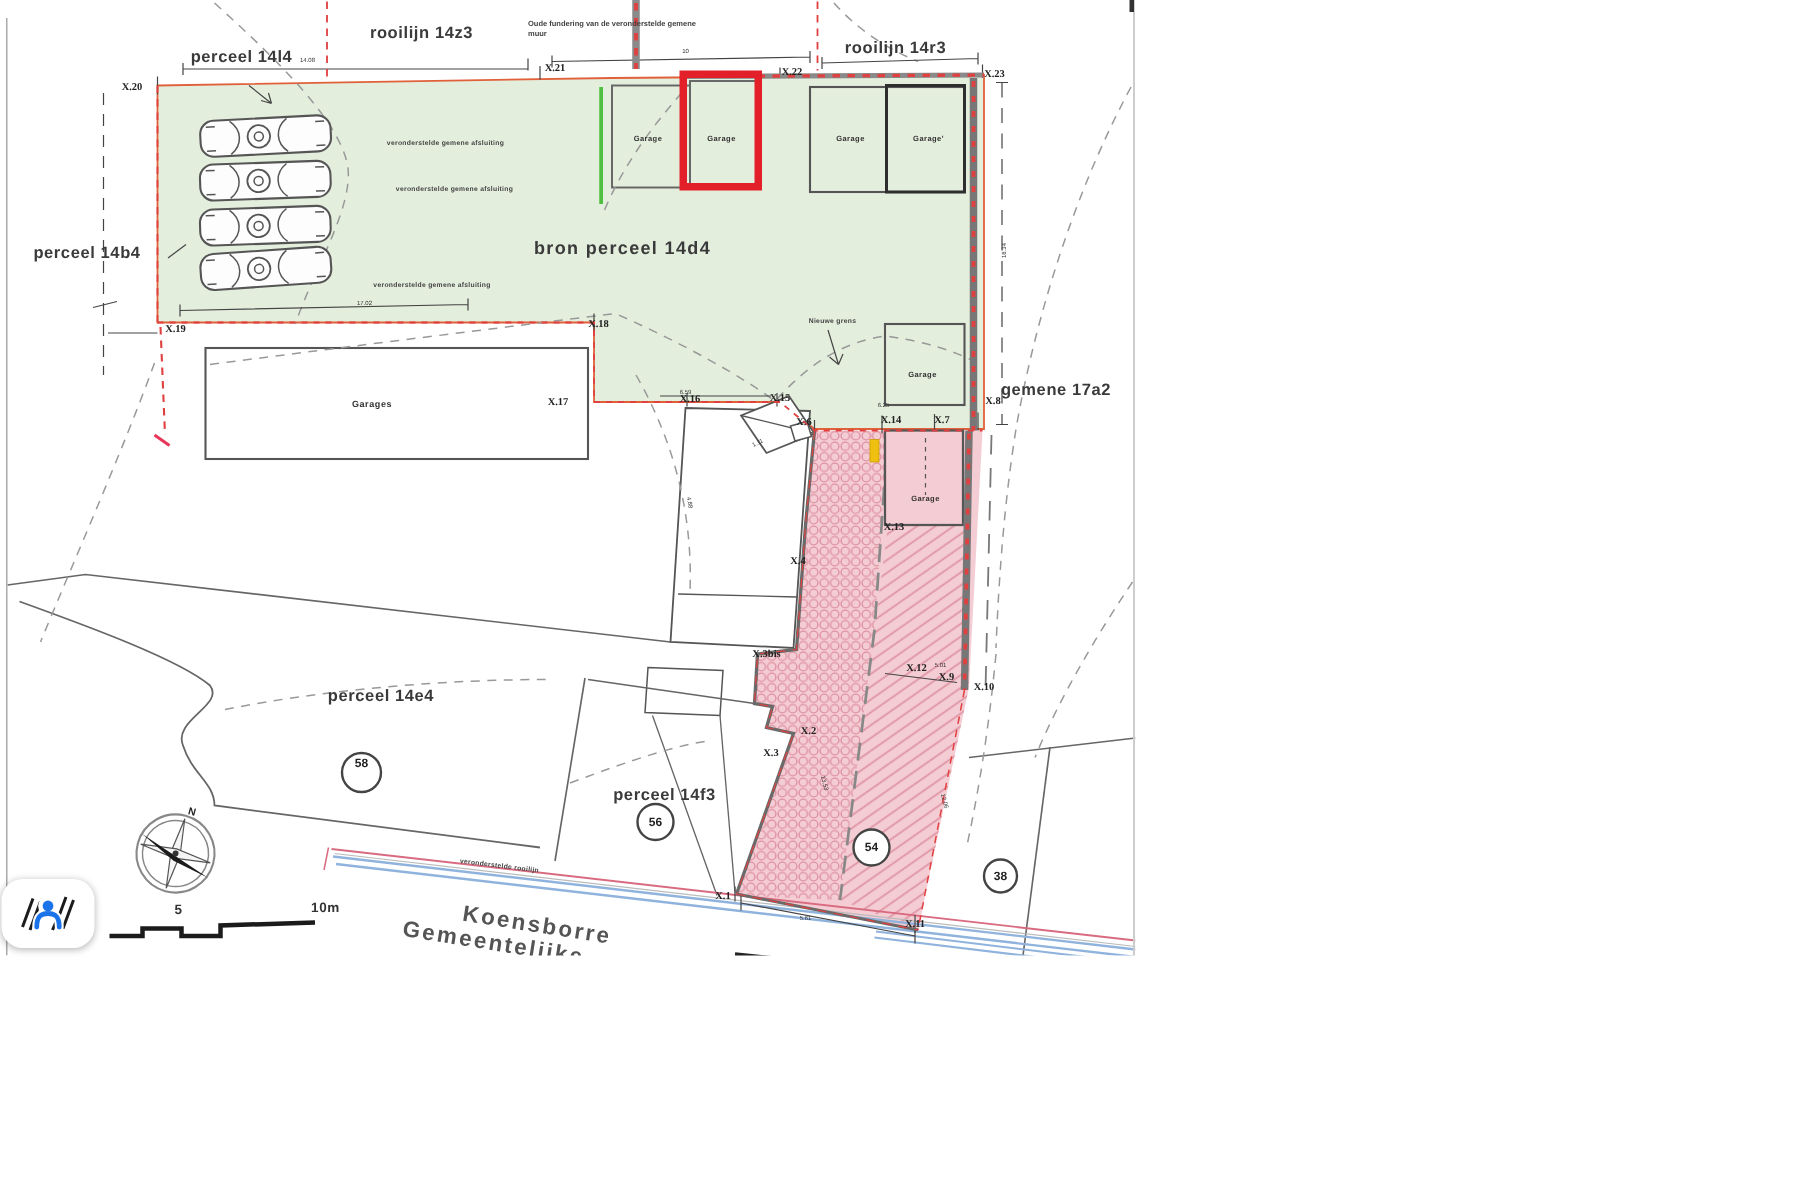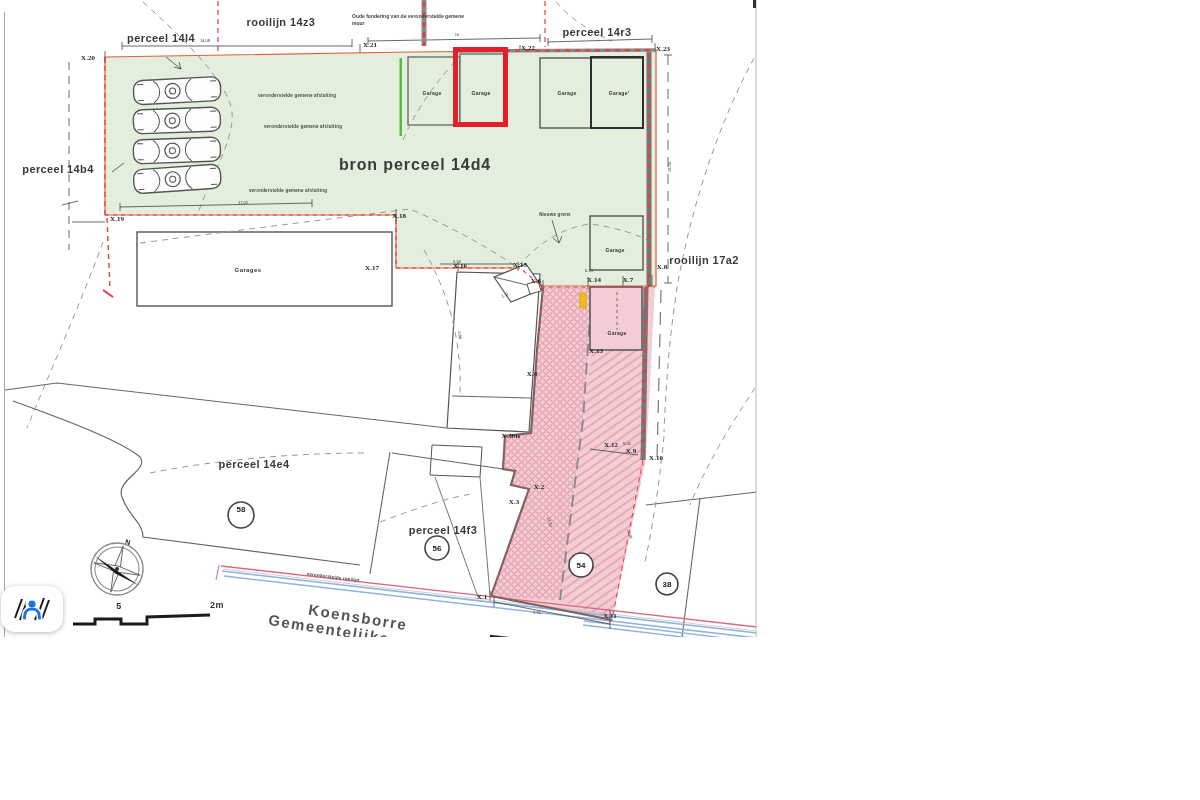--- a/index.html
+++ b/index.html
@@ -2,21 +2,21 @@
 <html><head>
 <meta charset="utf-8">
 <style>
   html,body{margin:0;padding:0;background:#fff}
   .stage{position:relative;width:1200px;height:800px;background:#fff;overflow:hidden;
          font-family:"Liberation Sans",sans-serif}
   .sheet{position:absolute;left:0;top:0;width:757px;height:637px;overflow:hidden;background:#fff}
   svg.lines{position:absolute;left:0;top:0}
   .lbl{position:absolute;transform:translate(-50%,-50%);white-space:nowrap;font-weight:700;
        color:#3a3a3a;letter-spacing:.4px;font-size:11px}
-  .big{font-size:16px;letter-spacing:.9px}
+  .big{font-size:12px;letter-spacing:.9px}
   .tiny{font-size:4.5px;letter-spacing:.2px;color:#444}
   .note2{position:absolute;width:118px;font-size:5px;line-height:1.3;font-weight:700;color:#444;
          white-space:normal;text-align:left}
   .survey{font-size:7px;font-family:"Liberation Serif",serif;font-weight:700;color:#222;letter-spacing:0}
   .garage{font-size:5px;color:#333;letter-spacing:.3px}
   .garages{font-size:6px;color:#333;letter-spacing:.4px}
   .dim{font-size:4px;font-weight:400;color:#333;letter-spacing:0}
   .num{font-size:8px;color:#222;letter-spacing:0}
   .scale-lbl{font-size:9px;color:#333}
   .street{font-size:15px;color:#555;letter-spacing:1.6px}
@@ -187,24 +187,24 @@
 
       <g>
         <path d="M4.5,12 V637" stroke="#aaa" stroke-width="1"></path>
         <path d="M756,0 V637" stroke="#ccc" stroke-width="1.3"></path>
         <path d="M754.5,0 V8" stroke="#333" stroke-width="3"></path>
       </g>
     </svg>
 
     <div class="lbl" style="left:161px;top:38px">perceel 14l4</div>
     <div class="lbl" style="left:281px;top:22px">rooilijn 14z3</div>
-    <div class="lbl" style="left:597px;top:32px">perceel 14r3</div>
+    <div class="lbl" style="left:597px;top:32px">rooilijn 14r3</div>
     <div class="lbl" style="left:58px;top:169px">perceel 14b4</div>
     <div class="lbl big" style="left:415px;top:165px">bron perceel 14d4</div>
-    <div class="lbl" style="left:704px;top:260px">rooilijn 17a2</div>
+    <div class="lbl" style="left:704px;top:260px">gemene 17a2</div>
     <div class="lbl" style="left:254px;top:464px">perceel 14e4</div>
     <div class="lbl" style="left:443px;top:530px">perceel 14f3</div>
 
     <div class="note2" style="left:352px;top:13px">Oude fundering van de veronderstelde gemene muur</div>
     <div class="lbl tiny" style="left:297px;top:95px">veronderstelde gemene afsluiting</div>
     <div class="lbl tiny" style="left:303px;top:126px">veronderstelde gemene afsluiting</div>
     <div class="lbl tiny" style="left:288px;top:190px">veronderstelde gemene afsluiting</div>
     <div class="lbl tiny" style="left:555px;top:214px">Nieuwe grens</div>
     <div class="lbl tiny" style="left:333px;top:577px;transform:translate(-50%,-50%) rotate(7deg)">veronderstelde rooilijn</div>
 
@@ -255,21 +255,21 @@
     <div class="lbl dim" style="left:457px;top:261px">6.59</div>
     <div class="lbl dim" style="left:589px;top:270px">6.25</div>
     <div class="lbl dim" style="left:627px;top:443px">5.01</div>
     <div class="lbl dim" style="left:505px;top:295px;transform:translate(-50%,-50%) rotate(-25deg)">1.11</div>
     <div class="lbl dim" style="left:537px;top:612px">5.61</div>
     <div class="lbl dim" style="left:550px;top:522px;transform:translate(-50%,-50%) rotate(75deg)">13.53</div>
     <div class="lbl dim" style="left:630px;top:534px;transform:translate(-50%,-50%) rotate(75deg)">12.06</div>
     <div class="lbl dim" style="left:460px;top:335px;transform:translate(-50%,-50%) rotate(80deg)">4.88</div>
 
     <div class="lbl scale-lbl" style="left:119px;top:606px">5</div>
-    <div class="lbl scale-lbl" style="left:217px;top:605px">2m</div>
+    <div class="lbl scale-lbl" style="left:217px;top:605px">10m</div>
     <div class="lbl north" style="left:128px;top:542px;transform:translate(-50%,-50%) rotate(15deg)">N</div>
 
     <div class="hl"></div>
   </div>
 
   <div class="btn">
     <svg width="36" height="26" viewBox="0 0 36 26">
       <g stroke="#1c1c1c" stroke-width="2">
         <path d="M1,22 L8,3 M6,24 L13,5 M23,21 L30,2 M28,23 L35,4 M12,10 L15,3 M21,24 L24,17"></path>
       </g>

